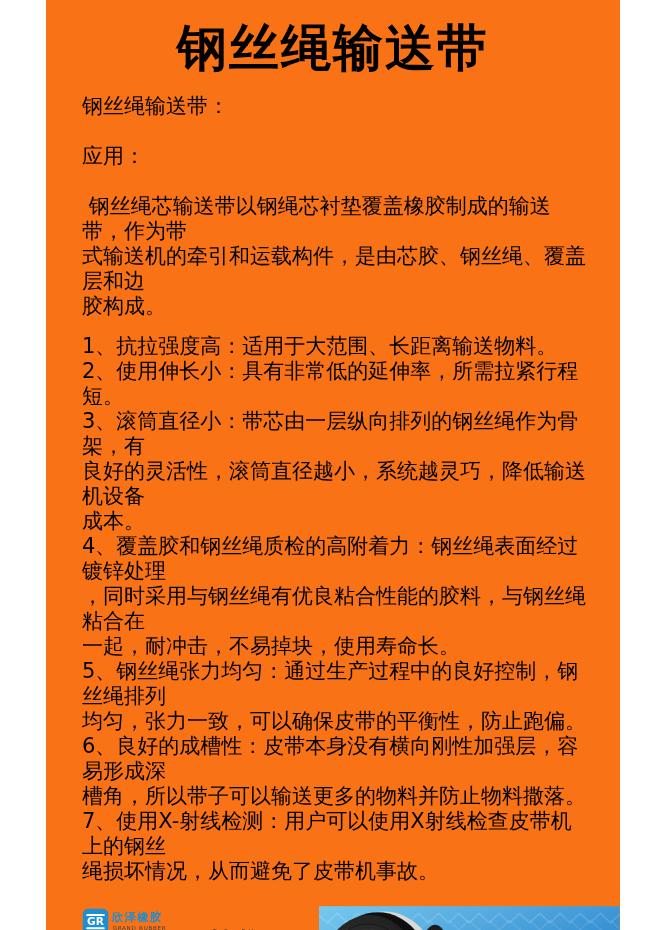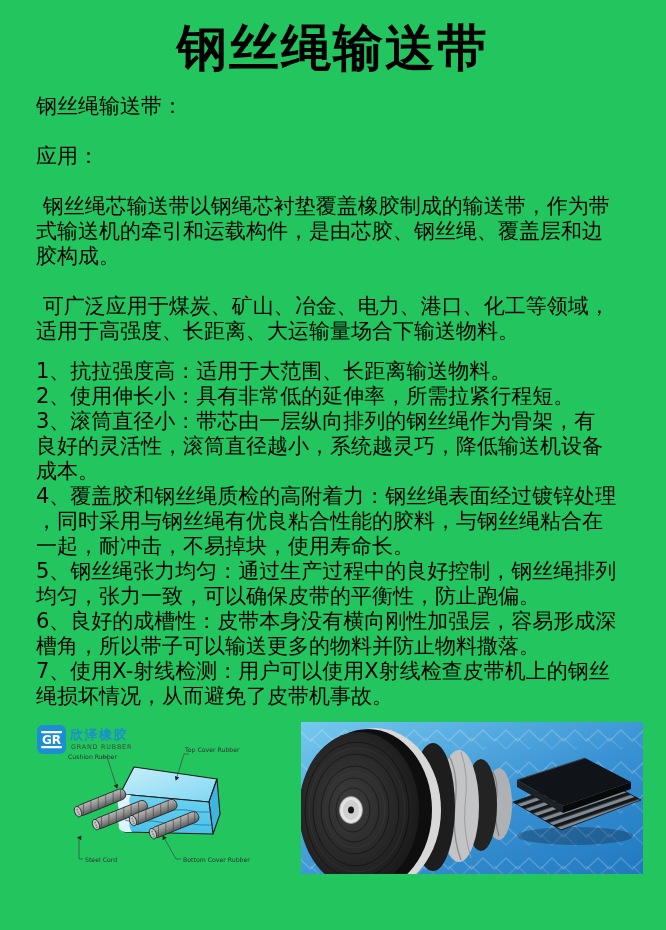--- a/index.html
+++ b/index.html
@@ -1,21 +1,21 @@
 <!DOCTYPE html>
 <html><head>
 <meta charset="utf-8">
 <style>
   * { margin:0; padding:0; box-sizing:border-box; }
   html,body { background:#fff; }
   .page {
     position:relative;
-    width:666px; height:930px;
+    width:574px; height:930px;
     margin:0 auto;
-    background:#22c55e;
+    background:#f97316;
     overflow:hidden;
     font-family:"DejaVu Sans", sans-serif;
     color:#000;
   }
   .title {
     margin-top:16px;
     font-size:50px;
     line-height:64px;
     font-weight:700;
     text-align:center;
@@ -48,22 +48,20 @@
 
   <h1 class="title">钢丝绳输送带</h1>
 
   <div class="body-text">
     <div class="tline">钢丝绳输送带：</div>
     <div class="para">应用：</div>
 
     <div class="para"> 钢丝绳芯输送带以钢绳芯衬垫覆盖橡胶制成的输送带，作为带
 式输送机的牵引和运载构件，是由芯胶、钢丝绳、覆盖层和边
 胶构成。</div>
-    <div class="para"> 可广泛应用于煤炭、矿山、冶金、电力、港口、化工等领域，
-适用于高强度、长距离、大运输量场合下输送物料。</div>
 
     <div class="para tight">1、抗拉强度高：适用于大范围、长距离输送物料。
 2、使用伸长小：具有非常低的延伸率，所需拉紧行程短。
 3、滚筒直径小：带芯由一层纵向排列的钢丝绳作为骨架，有
 良好的灵活性，滚筒直径越小，系统越灵巧，降低输送机设备
 成本。
 4、覆盖胶和钢丝绳质检的高附着力：钢丝绳表面经过镀锌处理
 ，同时采用与钢丝绳有优良粘合性能的胶料，与钢丝绳粘合在
 一起，耐冲击，不易掉块，使用寿命长。
 5、钢丝绳张力均匀：通过生产过程中的良好控制，钢丝绳排列

